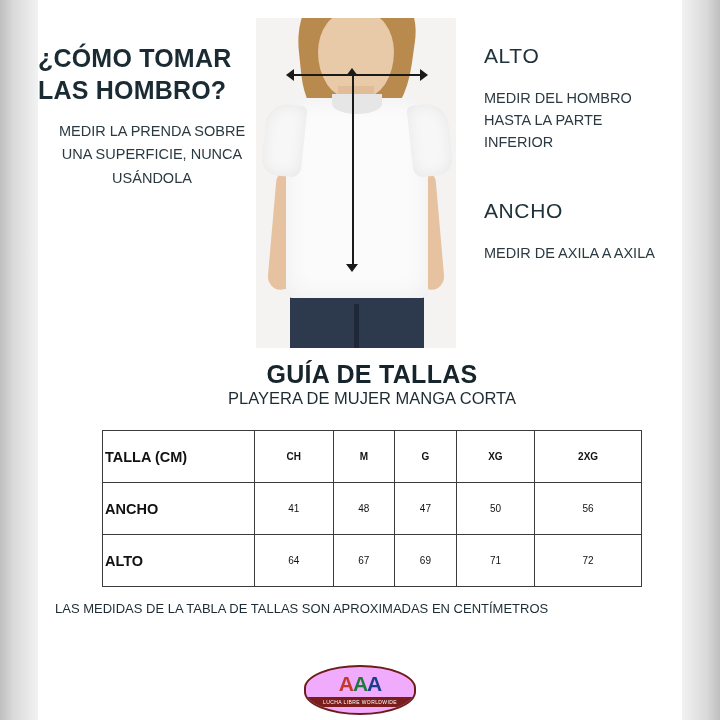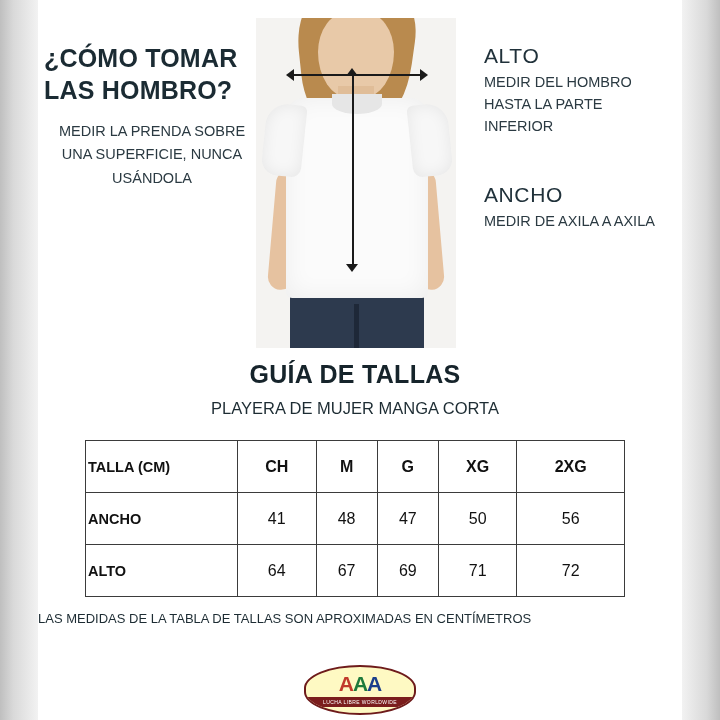--- a/index.html
+++ b/index.html
@@ -43,42 +43,41 @@
     left: 0; top: 42px; width: 228px;
     text-align: center;
     color: #1b2b33;
   }
   .headline {
     font-size: 25px;
     font-weight: bold;
     line-height: 1.28;
     letter-spacing: .2px;
     text-align: left;
-    padding-left: 6px;
   }
   .sub-left {
     margin-top: 14px;
     font-size: 14.5px;
     line-height: 1.62;
     color: #2b3a42;
     padding: 0 8px;
   }
 
   .right-col {
     position: absolute;
     right: 8px; top: 44px; width: 190px;
     color: #1b2b33;
   }
   .right-title {
     font-size: 21px;
     letter-spacing: .6px;
     color: #20313a;
   }
   .right-text {
-    margin-top: 4px;
+    margin-top: 20px;
     font-size: 14.5px;
     line-height: 1.5;
     color: #2b3a42;
   }
   .right-block.second { margin-top: 46px; }
 
   
   .photo {
     position: absolute;
     left: 218px; top: 18px;
@@ -165,45 +164,44 @@
   .arrow-h { height: 2px; }
   .arrow-v { width: 2px; }
   .arrow-head {
     position: absolute;
     width: 0; height: 0;
   }
 
   
   .guide {
     position: absolute;
-    left: 0; top: 360px; width: 634px;
+    left: 17px; top: 360px; width: 634px;
   }
   .guide-title {
     text-align: center;
     font-size: 25px;
     font-weight: bold;
     color: #16242b;
     letter-spacing: .3px;
   }
   .guide-sub {
     text-align: center;
-    margin-top: 10px;
     font-size: 16.5px;
     color: #1d2c33;
   }
   table.size {
     margin: 22px auto 0;
     border-collapse: collapse;
     width: 540px;
     background: #fff;
   }
   table.size th, table.size td {
     border: 1px solid #3b3b3b;
     text-align: center;
-    font-size: 16px;
+    font-size: 10px;
     color: #111;
     height: 52px;
   }
   table.size th.rowhead, table.size td.rowhead {
     text-align: left;
     padding-left: 2px;
     font-weight: bold;
     width: 152px;
     font-size: 14.5px;
   }
@@ -219,21 +217,21 @@
   .footer {
     position: absolute;
     left: 0; bottom: 0; width: 644px; height: 60px;
     display: flex; align-items: center; justify-content: center;
   }
   .logo {
     position: relative;
     width: 112px; height: 50px;
     border: 2px solid #6e1b1b;
     border-radius: 50%/46%;
-    background: #fef9c3;
+    background: #f0abfc;
     display: flex; flex-direction: column;
     align-items: center; justify-content: center;
     overflow: hidden;
   }
   .logo-aaa {
     font-size: 21px;
     font-weight: bold;
     letter-spacing: -1px;
     color: #c0392b;
     line-height: 1;

